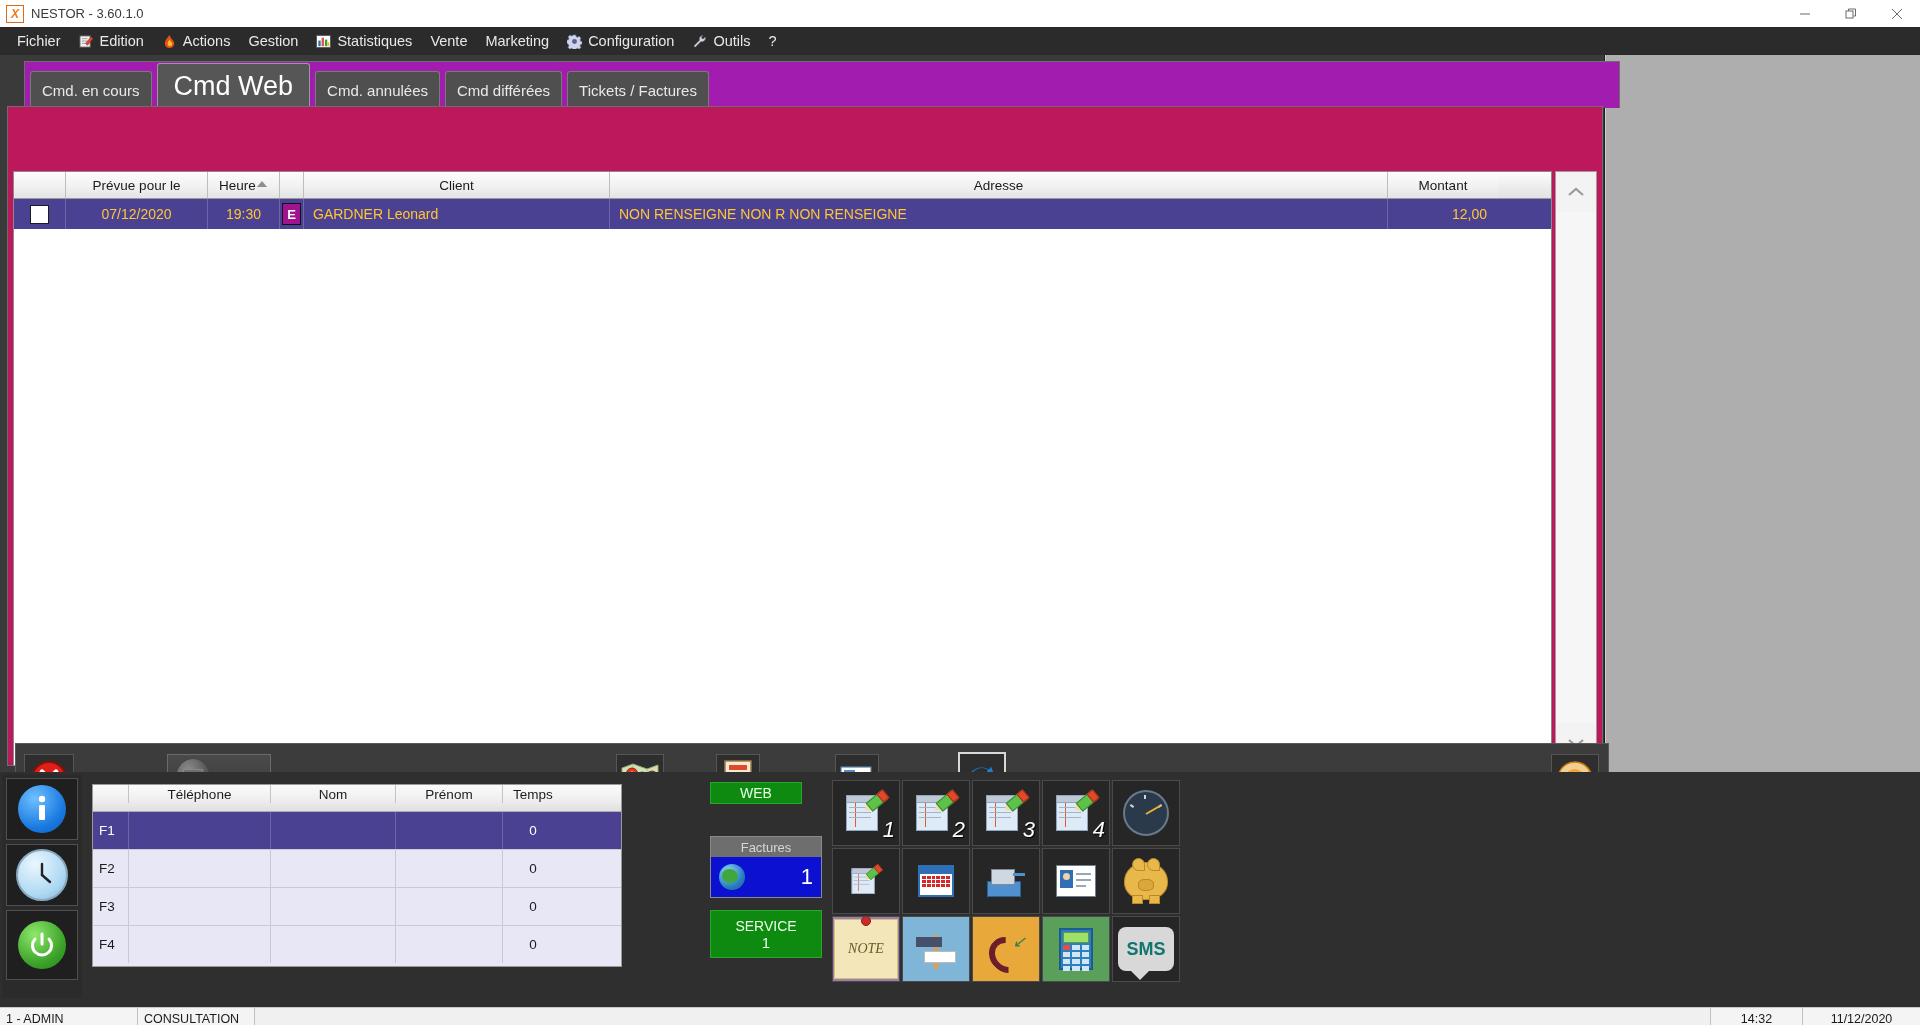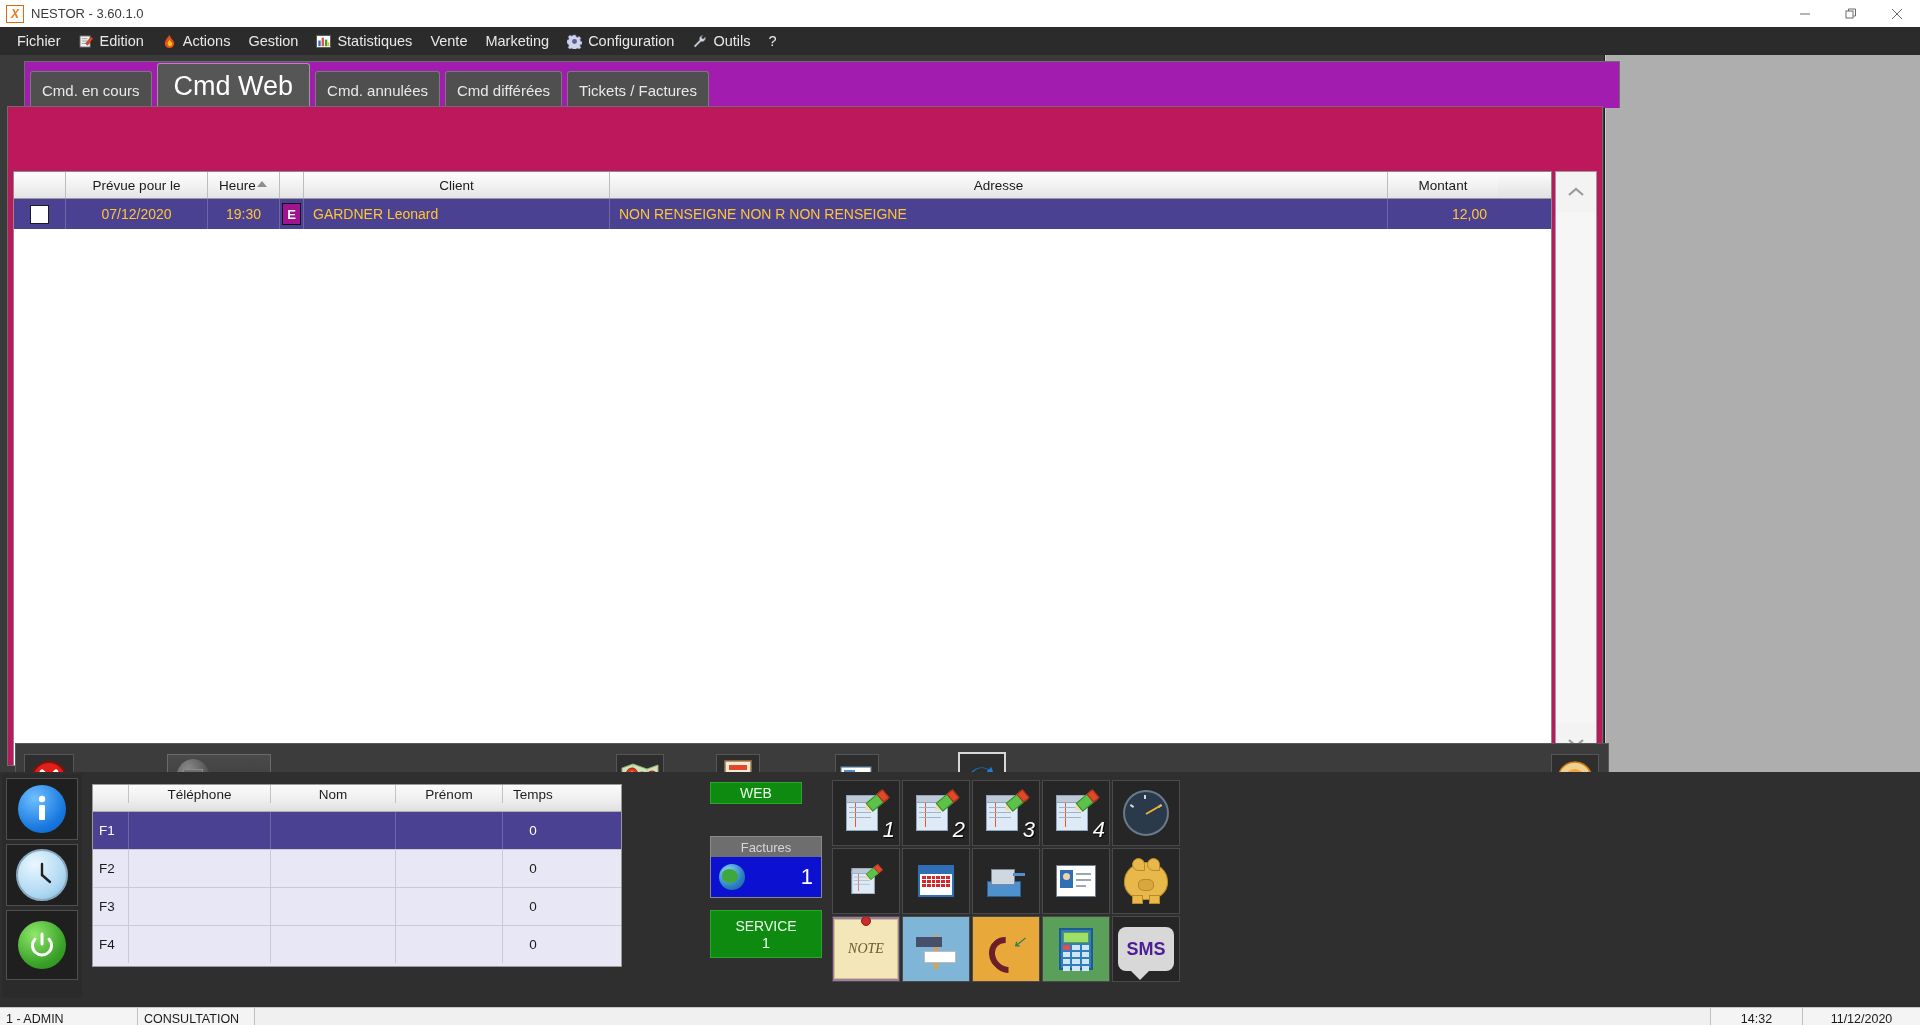--- a/index.html
+++ b/index.html
@@ -244,21 +244,21 @@
     transform:rotate(45deg);}
   .phonecall .ar{position:absolute;right:0;top:2px;color:#2f7f4f;font-size:16px;line-height:1;}
 
   .calcicon{width:34px;height:42px;background:#2f7fbf;border:2px solid #1d5c8f;box-sizing:border-box;padding:2px;}
   .calcicon .scr{height:9px;background:#9fe06a;border:1px solid #5f9f3a;margin-bottom:2px;}
   .calcicon .keys{display:grid;grid-template-columns:repeat(3,1fr);gap:2px;}
   .calcicon .keys i{display:block;height:5px;background:#cfe6f6;}
   .calcicon .keys i.red{background:#e05050;}
 
   .smsbub{width:56px;height:44px;background:#d8d8d8;border-radius:8px;position:relative;
-    display:flex;align-items:center;justify-content:center;color:#4c1d95;font-size:18px;font-weight:bold;}
+    display:flex;align-items:center;justify-content:center;color:#0f766e;font-size:18px;font-weight:bold;}
   .smsbub::after{content:"";position:absolute;left:12px;bottom:-9px;width:0;height:0;
     border-left:10px solid transparent;border-right:10px solid transparent;border-top:10px solid #d8d8d8;}
 
   
   .statusbar{position:absolute;left:0;top:1007px;width:1920px;height:18px;background:#f0f0f0;
     border-top:1px solid #c8c8c8;display:flex;align-items:center;font-size:12.5px;color:#1a1a1a;}
   .sb-cell{height:18px;display:flex;align-items:flex-start;padding:4px 6px;box-sizing:border-box;
     border-right:1px solid #c0c0c0;background:#f4f4f4;}
   .sb-right{position:absolute;right:0;top:0;height:18px;display:flex;}
   .sb-right .sb-cell{border-left:1px solid #c0c0c0;border-right:none;justify-content:center;}

